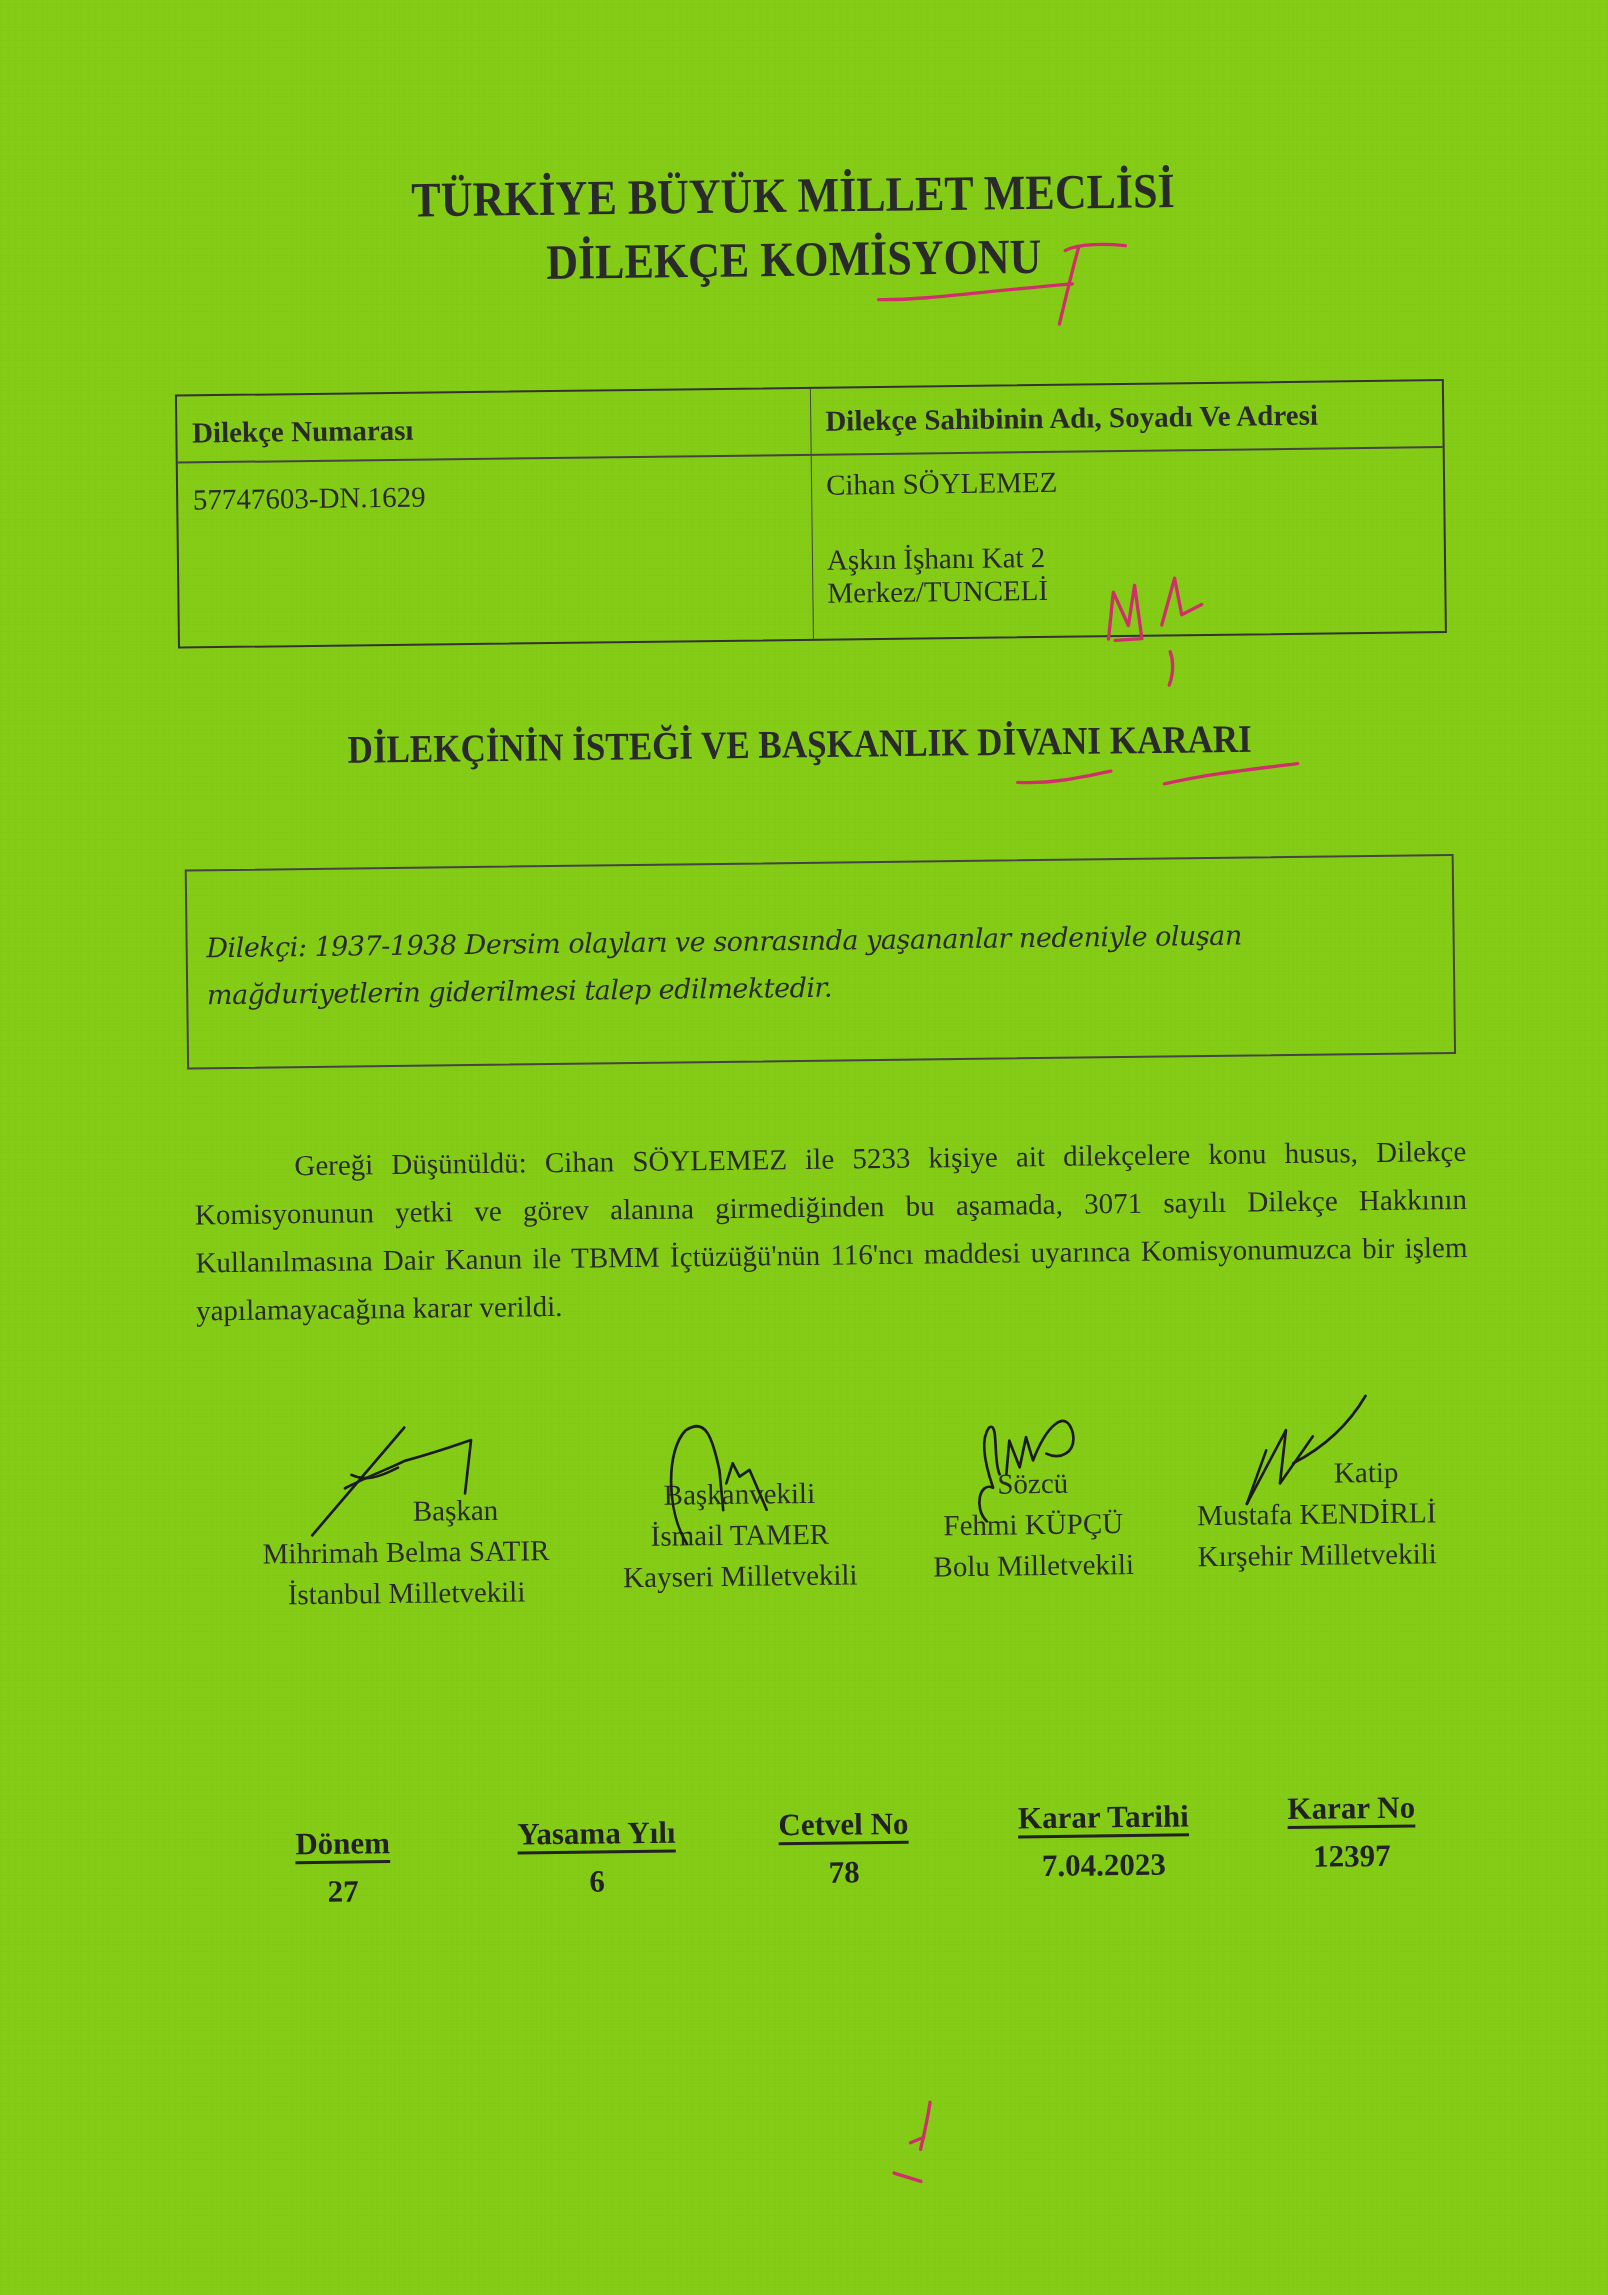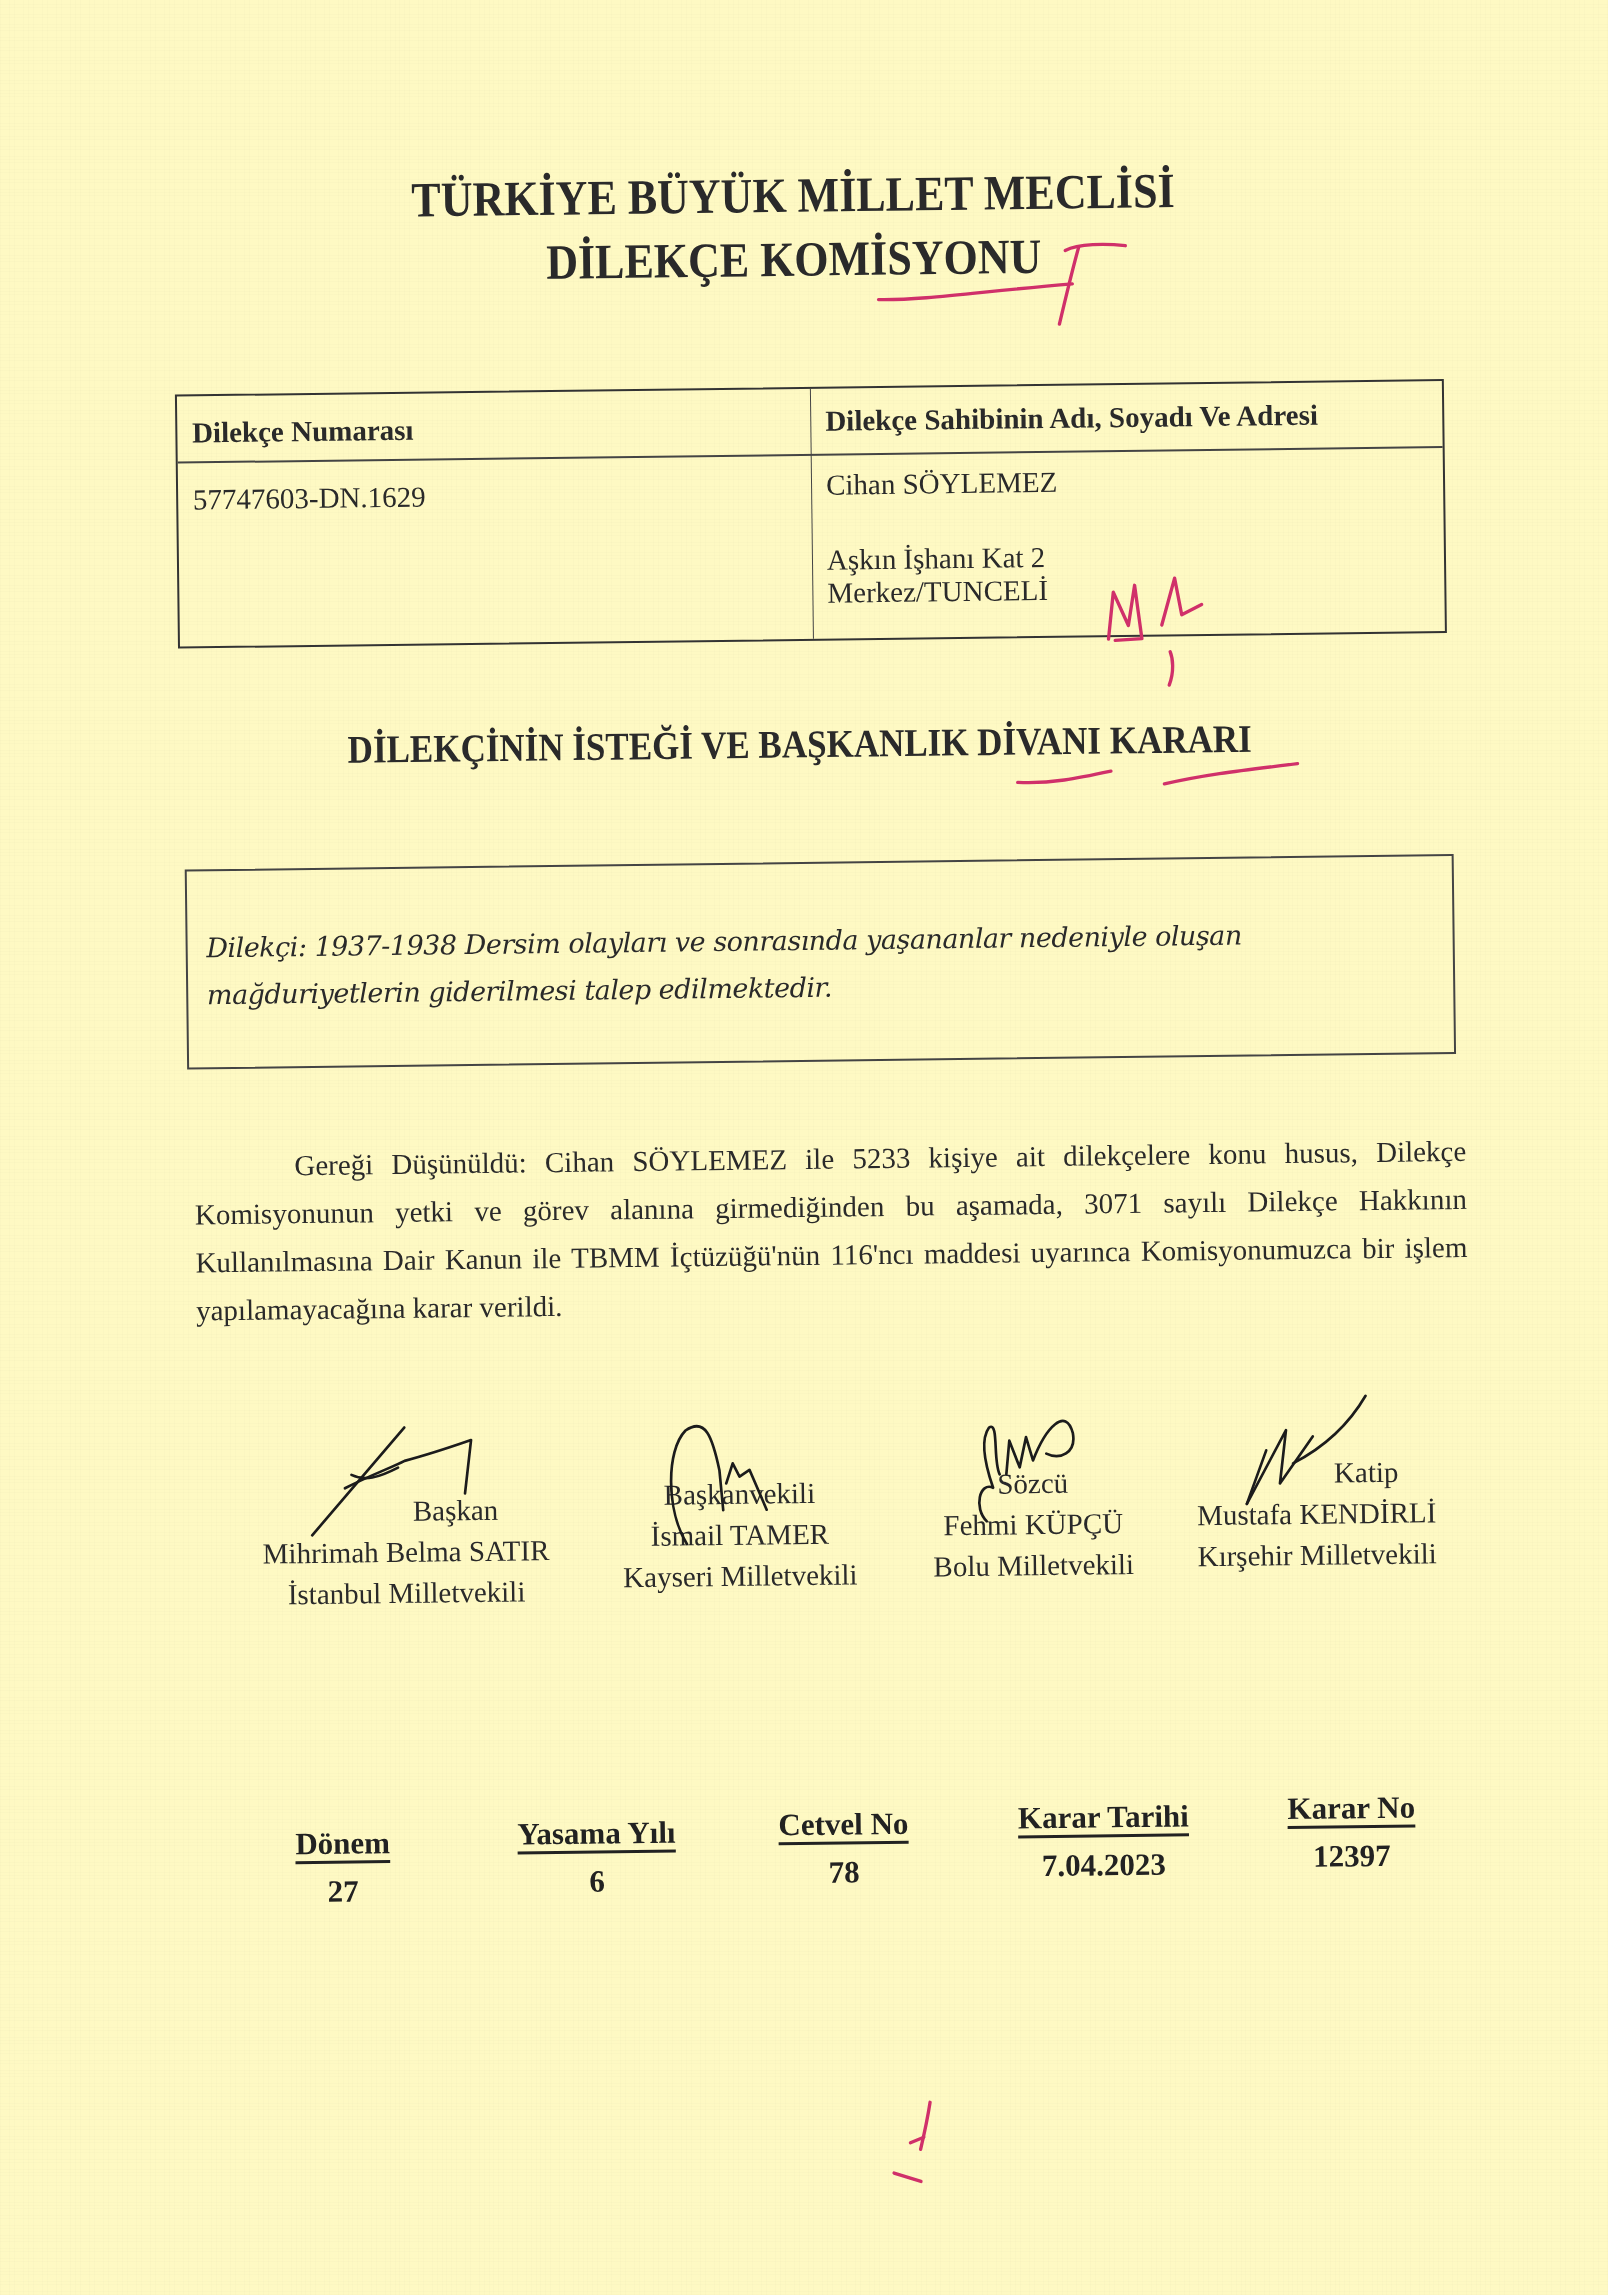--- a/index.html
+++ b/index.html
@@ -1,19 +1,19 @@
 <!DOCTYPE html>
 <html style="font-size:10.7px"><head>
   <meta charset="utf-8">
   <style>
     html, body { margin: 0; padding: 0; background: #fbfbfa; }
     body { width: 1609px; height: 2295px; position: relative; overflow: hidden;
            font-family: "Liberation Serif", "DejaVu Serif", serif; color: #222; }
     .page { position: absolute; left: 0; top: 0; width: 1609px; height: 2295px;
-            background: #fef9c3; }
+            background: #84cc16; }
     .grain { position: absolute; inset: 0;
              background-image:
                repeating-linear-gradient(0deg, rgba(0,0,0,0.012) 0 0.7px, transparent 0.7px 3.3px),
                repeating-linear-gradient(90deg, rgba(0,0,0,0.01) 0 0.7px, transparent 0.7px 4.7px); }
     .sheet { position: absolute; left: 0; top: 0; width: 1609px; height: 2295px;
              transform: rotate(-0.7deg); transform-origin: 801px 1135px; }
     .abs { position: absolute; }
 
     .title { left: 0; width: 1609px; text-align: center; font-weight: bold;
              font-size: 44px; letter-spacing: 0px; color: #2a2a2a;

